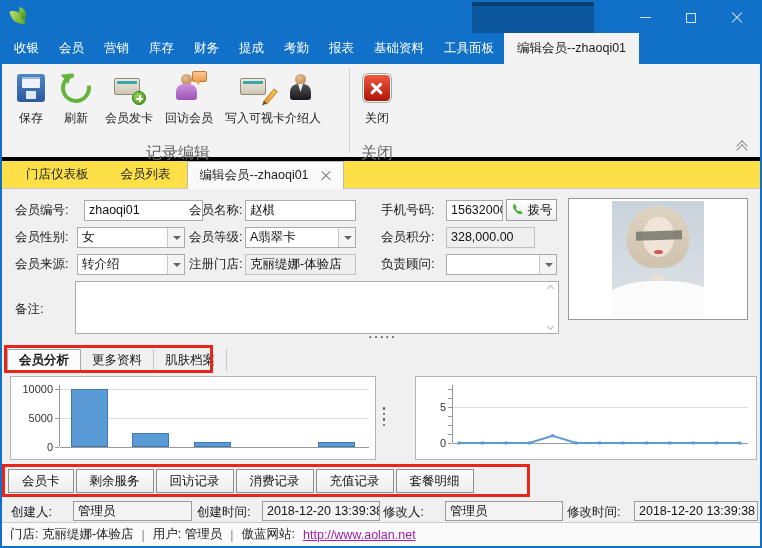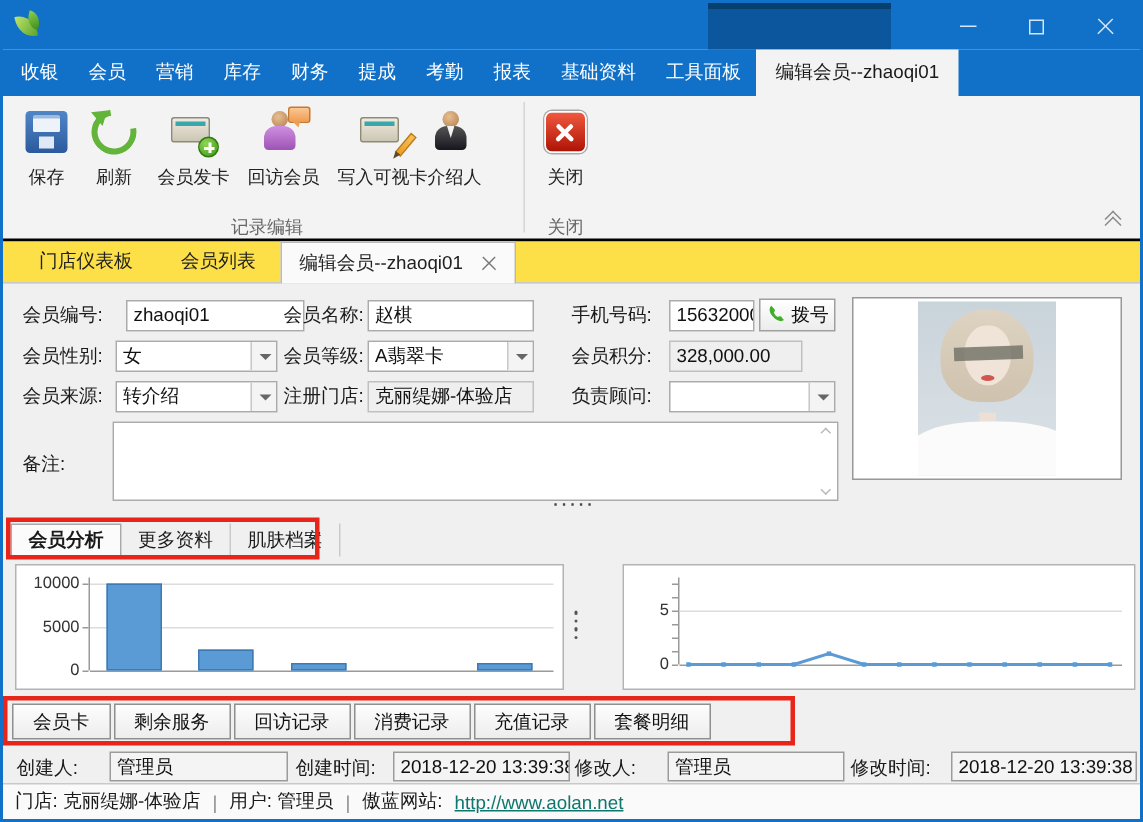--- a/index.html
+++ b/index.html
@@ -27,25 +27,25 @@
   .glyph-close { position:relative; width:12px; height:12px; }
   .glyph-close i { position:absolute; left:-1px; top:5px; width:14px; height:1.4px; background:#d6e6f5; display:block; }
   .glyph-close i:first-child { transform:rotate(45deg); }
   .glyph-close i:last-child { transform:rotate(-45deg); }
   
   .menubar { position:absolute; left:0; top:31px; right:0; height:31px; background:#1171c8;
     display:flex; align-items:stretch; padding-left:2px; }
   .menu-item { color:#ffffff; font-size:12.5px; padding:0 10px; display:flex; align-items:center; white-space:nowrap; }
   .menu-item.active { background:#f3f3f4; color:#1a1a1a; padding:0 13px; }
   
-  .ribbon { position:absolute; left:0; top:62px; right:0; height:97px; background:#f3f3f4; border-bottom:2px solid #000000; }
+  .ribbon { position:absolute; left:0; top:62px; right:0; height:97px; background:#f3f3f4; border-bottom:4px solid #000000; }
   .rb-btn { position:absolute; top:5px; height:72px; display:flex; flex-direction:column; align-items:center; justify-content:flex-start; }
   .rb-btn .ic { width:30px; height:30px; margin-top:4px; position:relative; }
   .rb-btn .lb { font-size:12px; color:#222; margin-top:7px; white-space:nowrap; }
-  .grp-label { position:absolute; top:79px; height:16px; font-size:12px; color:#666; text-align:center; }
+  .grp-label { position:absolute; top:79px; height:16px; font-size:16px; color:#666; text-align:center; }
   .grp-sep { position:absolute; top:4px; bottom:4px; width:1px; background:#d5d5d5; }
   .collapse-chevron { position:absolute; right:10px; top:78px; width:14px; height:12px; }
   .collapse-chevron i { position:absolute; left:2px; width:8px; height:8px;
     border-left:1.6px solid #8a8a8a; border-top:1.6px solid #8a8a8a; transform:rotate(45deg); }
   .collapse-chevron i:first-child { top:0; } .collapse-chevron i:last-child { top:4px; }
   
   .ic-save { position:absolute; inset:1px; background:linear-gradient(#4f86c8,#2c5a9c); border-radius:3px; }
   .ic-save::before { content:""; position:absolute; left:5px; top:3px; right:5px; height:11px; background:#eef3fa;
     border-radius:1px; box-shadow:0 3px 0 -1px #9db9dd inset; }
   .ic-save::after { content:""; position:absolute; left:9px; bottom:3px; width:10px; height:8px; background:#dfe8f4; }
@@ -146,21 +146,21 @@
   .bt-tab { background:linear-gradient(#fdfdfd,#ededed); border:1px solid #8f8f8f; font-size:12.5px; color:#111;
     padding:0 13px; display:flex; align-items:center; white-space:nowrap; }
   
   .meta-label { position:absolute; top:500px; height:20px; line-height:20px; font-size:12.5px; color:#1a1a1a; white-space:nowrap; }
   .meta-field { position:absolute; top:499px; height:20px; line-height:18px; background:#f4f4f4; border:1px solid #9b9b9b;
     font-size:12.5px; padding:0 4px; color:#111; overflow:hidden; white-space:nowrap; }
   
   .statusbar { position:absolute; left:0; right:0; bottom:0; height:24px; background:#fafafa; border-top:1px solid #c9c9c9;
     display:flex; align-items:center; gap:8px; padding-left:8px; font-size:12.5px; color:#1a1a1a; white-space:nowrap; }
   .status-sep { color:#8a8a8a; }
-  .status-link { color:#0f766e; text-decoration:underline; }
+  .status-link { color:#a21caf; text-decoration:underline; }
   .phone-svg { width:14px; height:14px; }
 </style>
 </head>
 <body>
 
 <div id="window">
 
   <div class="titlebar">
     <div class="app-icon">
         <i class="leaf1"></i>

